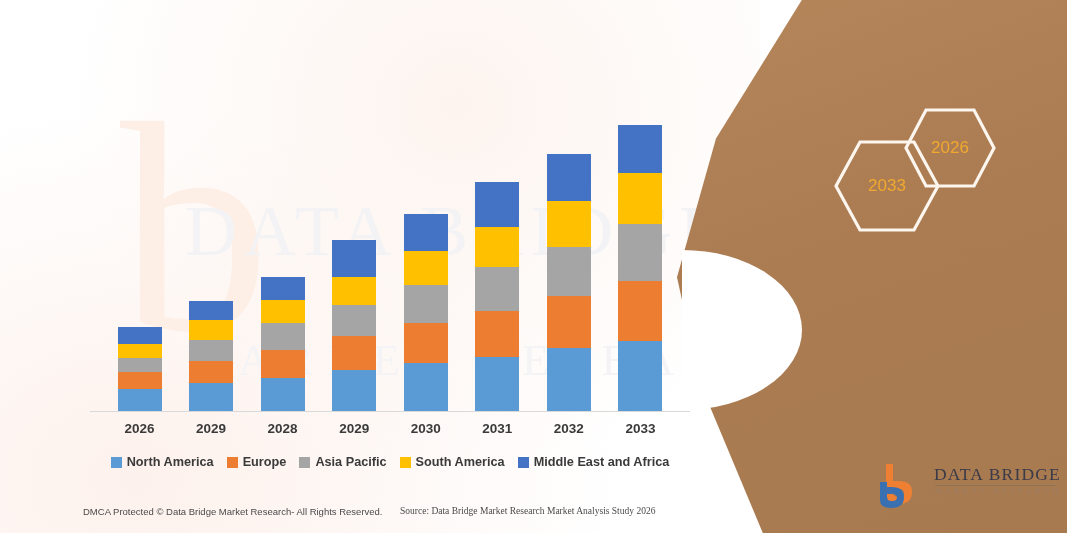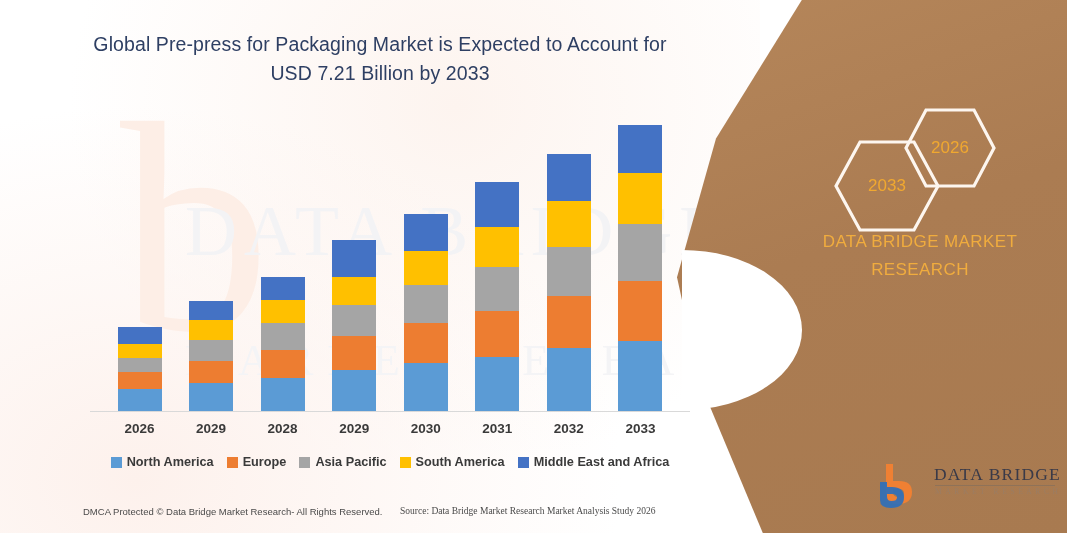--- a/index.html
+++ b/index.html
@@ -263,21 +263,20 @@
 <body>
 
 <div id="infographic">
 
   <div class="left-panel">
 
     <div class="wm-letter">b</div>
     <div class="wm-text">DATA BRIDGE</div>
     <div class="wm-text2">MARKET RESEARCH</div>
 
-    <div class="headline">Global Pre-press for Packaging Market is Expected to Account for USD 7.21 Billion by 2033</div>
 
     <div class="chart-area">
       <div class="bars">
           <div class="bar-col">
             <div class="bar">
               <div class="seg" title="North America 2026: 0.56" style="height: 22.1789px; background: rgb(91, 155, 213);"></div>
               <div class="seg" title="Europe 2026: 0.42" style="height: 16.6342px; background: rgb(237, 125, 49);"></div>
               <div class="seg" title="Asia Pacific 2026: 0.36" style="height: 14.2579px; background: rgb(165, 165, 165);"></div>
               <div class="seg" title="South America 2026: 0.36" style="height: 14.2579px; background: rgb(255, 192, 0);"></div>
               <div class="seg" title="Middle East and Africa 2026: 0.42" style="height: 16.6342px; background: rgb(68, 114, 196);"></div>
@@ -402,24 +401,20 @@
       <span class="hex-label">2026</span>
     </div>
     <div class="hex hex-2033">
       <svg width="110" height="96" viewBox="0 0 110 96" aria-hidden="true">
         <polygon points="28,4 82,4 106,48 82,92 28,92 4,48" fill="none" stroke="#fdf6ef" stroke-width="3.2"></polygon>
       </svg>
       <span class="hex-label">2033</span>
     </div>
   </div>
 
-  <div class="brand-text">
-    <div>DATA BRIDGE MARKET</div>
-    <div>RESEARCH</div>
-  </div>
 
   <div class="logo">
     <svg class="logo-mark" viewBox="0 0 52 48" aria-hidden="true">
       <path d="M8 4 L8 34 Q8 44 20 44 Q34 44 34 32 Q34 21 21 21 L14 21 L14 29 L21 29 Q26 29 26 33 Q26 37 20 37 Q15 37 15 32 L15 4 Z" fill="#ef8033"></path>
       <path d="M2 22 L2 40 Q2 48 13 48 Q26 48 26 37 Q26 27 14 27 L8 27 L8 34 L14 34 Q19 34 19 37.5 Q19 41 13.5 41 Q9 41 9 36.5 L9 22 Z" fill="#2f6fba" opacity="0.92"></path>
     </svg>
     <div class="logo-word">DATA BRIDGE</div>
     <div class="logo-rule"></div>
     <div class="logo-sub">MARKET RESEARCH</div>
   </div>

